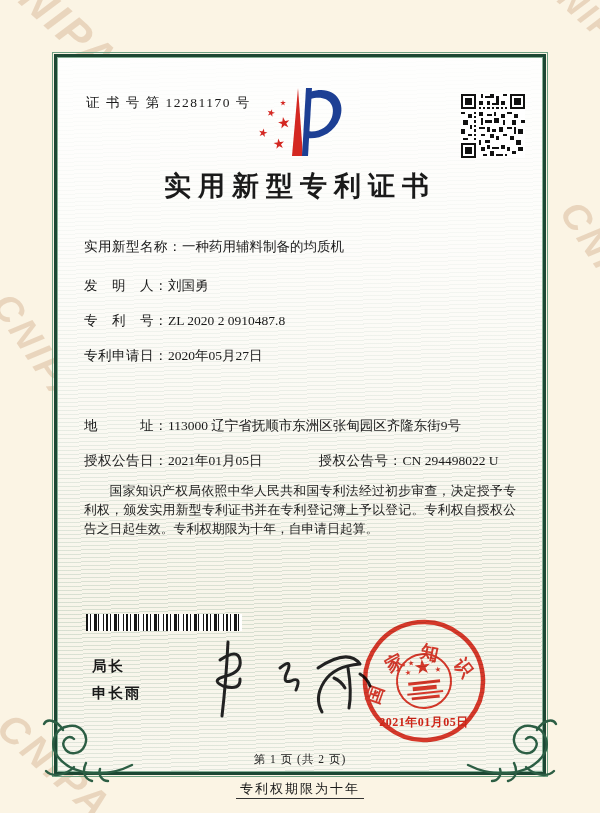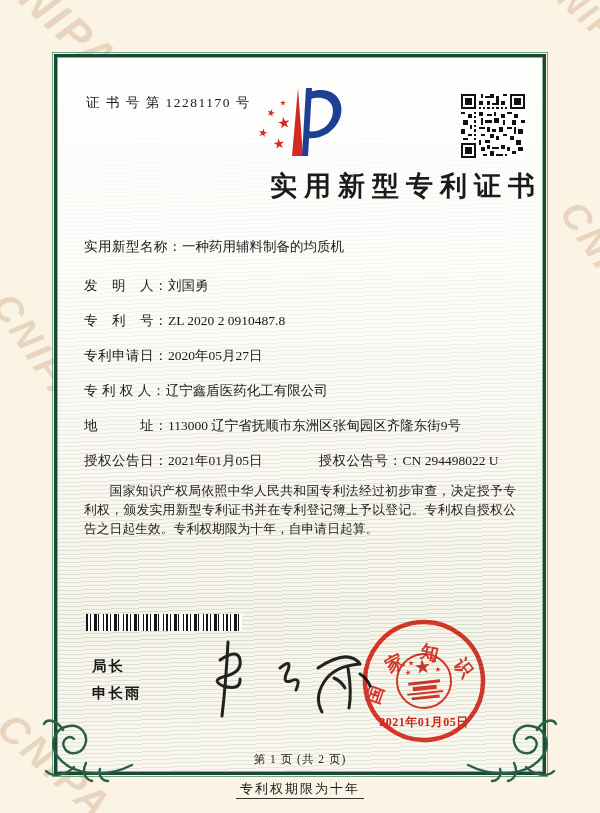--- a/index.html
+++ b/index.html
@@ -16,21 +16,21 @@
   .frame-in{position:absolute;inset:0;border:1px solid #86af96;overflow:visible;
     background:
       linear-gradient(180deg, rgba(255,255,255,0.95) 0%, rgba(255,255,255,0.78) 28%,
         rgba(255,255,255,0.45) 55%, rgba(255,255,255,0.12) 78%, rgba(255,255,255,0.35) 100%),
       repeating-linear-gradient(178deg, rgba(122,158,132,0.30) 0 1px, rgba(0,0,0,0) 1px 4px),
       #f6f3e6;}
 
   .cert-no{position:absolute;left:28px;top:36px;font-size:13.5px;letter-spacing:1.5px;}
   .logo{position:absolute;left:176px;top:24px;width:132px;height:84px;}
   .qr{position:absolute;left:403px;top:36px;width:64px;height:64px;}
-  .title{position:absolute;left:0;right:0;top:110px;text-align:right;
+  .title{position:absolute;left:0;right:0;top:110px;text-align:center;
          font-size:27px;font-weight:bold;letter-spacing:7px;}
 
   .field{position:absolute;left:26px;right:20px;font-size:13.5px;white-space:nowrap;}
   .field .lab{letter-spacing:0.5px;}
   .f0{top:180px}.f1{top:219px}.f2{top:254px}.f3{top:289px}.f4{top:324px}.f5{top:359px}
   .f6{top:394px;display:flex;}
   .f6 .pair2{margin-left:56px;}
 
   .paras{position:absolute;left:26px;right:26px;top:424px;font-size:12.8px;
          line-height:19px;text-align:justify;color:#222;}
@@ -187,23 +187,20 @@
         </div>
         <div class="field f1">
           <span class="lab">发　明　人：</span><span>刘国勇</span>
         </div>
         <div class="field f2">
           <span class="lab">专　利　号：</span><span>ZL 2020 2 0910487.8</span>
         </div>
         <div class="field f3">
           <span class="lab">专利申请日：</span><span>2020年05月27日</span>
         </div>
-        <div class="field f4">
-          <span class="lab">专 利 权 人：</span><span>辽宁鑫盾医药化工有限公司</span>
-        </div>
         <div class="field f5">
           <span class="lab">地　　　址：</span><span>113000 辽宁省抚顺市东洲区张甸园区齐隆东街9号</span>
         </div>
         <div class="field f6">
           <span>
             <span class="lab">授权公告日：</span><span>2021年01月05日</span>
           </span>
           <span class="pair2">
             <span class="lab">授权公告号：</span><span>CN 294498022 U</span>
           </span>

